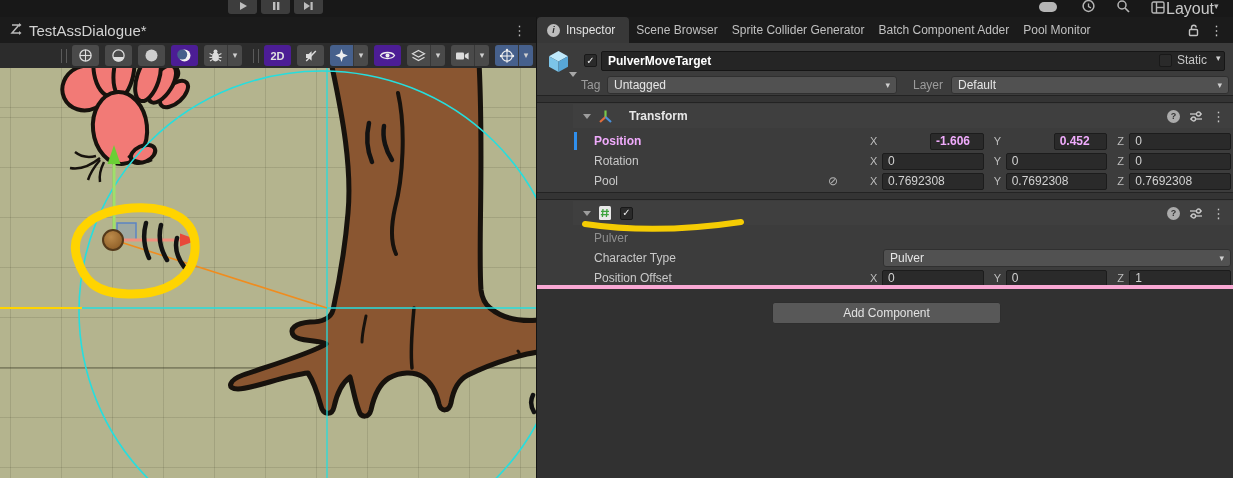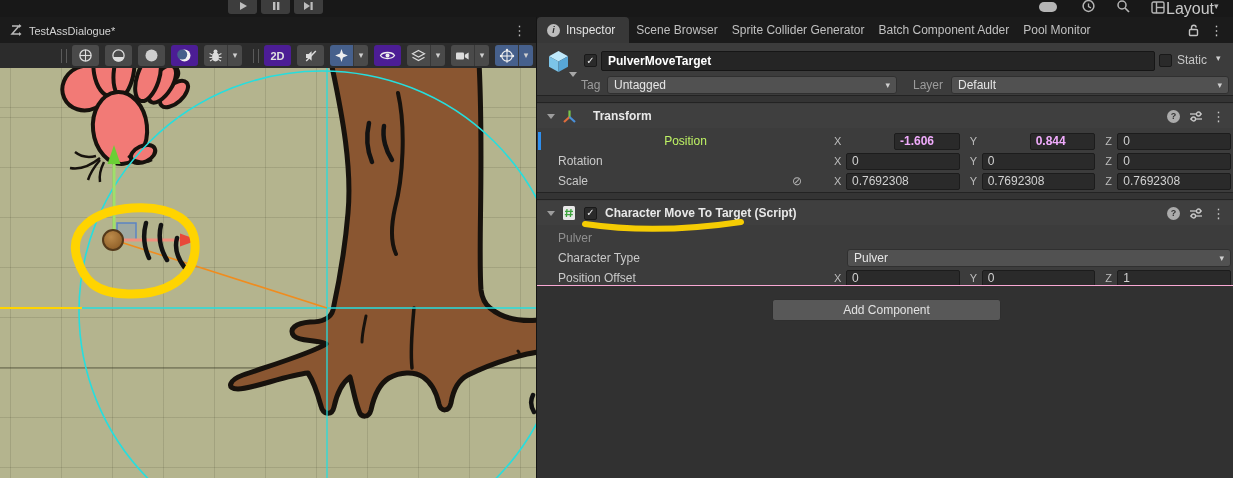--- a/index.html
+++ b/index.html
@@ -13,21 +13,21 @@
   .tb-icon { position:absolute; top:-6px; width:20px; height:20px; display:flex; align-items:flex-end; justify-content:center; }
   .tb-layout { position:absolute; top:0px; color:#c9c9c9; font-size:16px; }
   .tb-caret { position:absolute; top:1px; color:#b5b5b5; font-size:9px; }
 
   
   .scene-pane { position:absolute; left:0; top:17px; width:536px; height:461px; background:#1b1b1b; }
   .insp-pane { position:absolute; left:536px; top:17px; width:697px; height:461px; background:#3b3b3b; border-left:1px solid #141414; }
 
   
   .tabstrip { position:absolute; left:0; top:0; right:0; height:26px; background:#1b1b1b; display:flex; align-items:center; }
-  .scene-tab { display:flex; align-items:flex-end; gap:6px; padding-left:9px; color:#d2d2d2; font-size:11px; }
+  .scene-tab { display:flex; align-items:flex-start; gap:6px; padding-left:9px; color:#d2d2d2; font-size:15px; }
   .strip-kebab { margin-left:auto; margin-right:10px; color:#b9b9b9; font-size:13px; cursor:default; }
   .insp-tab-active { height:26px; display:flex; align-items:center; gap:6px; background:#383838; border-radius:4px 4px 0 0; padding:0 14px 0 10px; color:#e2e2e2; font-size:12px; }
   .insp-tab { padding:0 7px; color:#c0c0c0; font-size:12px; white-space:nowrap; }
   .info-dot { width:13px; height:13px; border-radius:50%; background:#bdbdbd; color:#2c2c2c; font-size:9px; font-weight:bold; display:flex; align-items:center; justify-content:center; font-style:italic; }
 
   
   .scene-toolbar { position:absolute; left:0; top:26px; width:536px; height:25px; background:#2c2c2c; display:flex; align-items:center; }
   .handle { width:6px; height:14px; border-left:1px solid #5a5a5a; border-right:1px solid #5a5a5a; margin:0 5px; }
   .tbtn { height:21px; min-width:27px; padding:0 4px; background:#4a4a4a; border-radius:3px; display:flex; align-items:center; justify-content:center; margin-right:6px; color:#e0e0e0; font-size:11px; font-weight:bold; }
   .tbtn.blue { background:#4c1d95; }
@@ -48,58 +48,58 @@
   .axis-line-h { position:absolute; left:0; top:299px; width:536px; height:2px; background:rgba(55,55,38,0.32); }
   .viewport svg { position:absolute; left:0; top:0; }
 
   
   .insp-body { position:absolute; left:0; top:26px; width:697px; height:435px; background:#3c3c3c; overflow:hidden; }
   .go-block { position:absolute; left:0; top:0; width:697px; height:52px; background:#3c3c3c; }
   .go-row1 { position:absolute; left:0; top:5px; height:26px; width:697px; }
   .go-row2 { position:absolute; left:0; top:33px; height:18px; width:780px; font-size:12px; color:#9c9c9c; }
   .cube-wrap { position:absolute; left:8px; top:0px; }
   .go-check { position:absolute; left:47px; top:6px; }
-  .name-field { position:absolute; left:64px; top:3px; width:554px; height:20px; background:#252525; border:1px solid #161616; border-radius:2px; color:#ffffff; font-weight:bold; font-size:12px; line-height:18px; padding:0 6px; }
+  .name-field { position:absolute; left:64px; top:3px; width:624px; height:20px; background:#252525; border:1px solid #161616; border-radius:2px; color:#ffffff; font-weight:bold; font-size:12px; line-height:18px; padding:0 6px; }
   .static-check { position:absolute; left:622px; top:6px; }
   .static-label { position:absolute; left:640px; top:5px; color:#c6c6c6; font-size:12px; }
   .static-caret { position:absolute; left:679px; top:6px; }
   .tag-label { position:absolute; left:44px; top:2px; }
   .tag-dd { position:absolute; left:70px; top:0px; width:290px; }
   .layer-label { position:absolute; left:376px; top:2px; }
   .layer-dd { position:absolute; left:414px; top:0px; width:278px; }
   .dropdown { height:18px; background:#515151; border:1px solid #303030; border-radius:3px; display:flex; align-items:center; color:#e6e6e6; font-size:12px; padding:0 6px; }
   .dropdown .dd-caret { margin-left:auto; font-size:9px; color:#cfcfcf; }
 
   .sep-band { position:absolute; left:0; width:697px; height:8px; background:#343434; border-top:1px solid #232323; border-bottom:1px solid #232323; }
 
-  .comp { position:absolute; left:0; width:697px; background:#3c3c3c; }
+  .comp { position:absolute; left:0; width:697px; background:#3c3c3c;padding-left:36px; }
   .comp-header { position:relative; height:24px; background:#3f3f3f; display:flex; align-items:center; }
   .foldout { width:0; height:0; border-left:4px solid transparent; border-right:4px solid transparent; border-top:5px solid #9d9d9d; margin-left:10px; }
   .comp-title { color:#e8e8e8; font-weight:bold; font-size:12px; margin-left:8px; }
   .hdr-icons { margin-left:auto; display:flex; align-items:center; gap:9px; padding-right:9px; }
   .help-dot { width:13px; height:13px; border-radius:50%; background:#ababab; color:#323232; font-size:9px; font-weight:bold; display:flex; align-items:center; justify-content:center; }
   .kebab { color:#c8c8c8; font-size:13px; line-height:1; }
 
   .rows { padding-top:3px; }
   .row { position:relative; display:flex; align-items:center; height:20px; font-size:12px; color:#c9c9c9; }
   .row .lbl { width:276px; padding-left:21px; white-space:nowrap; overflow:hidden; }
-  .row .lbl.bold { color:#bef264; font-weight:normal;text-align:center; }
+  .row .lbl.bold { color:#f0abfc; font-weight:bold; }
   .row .lbl.dim { color:#8f8f8f; }
   .link-slot { width:21px; text-align:left; color:#b2b2b2; font-size:12px; }
   .fields { flex:1; display:flex; gap:10px; margin-right:3px; }
   .cell { flex:1; display:flex; align-items:center; }
   .axis-l { width:12px; font-size:11px; color:#bdbdbd; }
   .fld { flex:1; height:17px; line-height:15px; background:#2a2a2a; border:1px solid #1c1c1c; border-radius:2px; padding:0 5px; color:#d2d2d2; font-size:12px; white-space:nowrap; overflow:hidden; }
   .fld.bold { color:#f0abfc; font-weight:bold;margin-left:48px; }
   .wide-slot { flex:1; display:flex; margin-right:3px; }
   .obj-field { flex:1; height:18px; background:#2a2a2a; border:1px solid #1c1c1c; border-radius:2px; display:flex; align-items:center; padding:0 5px; gap:5px; color:#989898; font-size:12px; }
   .obj-picker { margin-left:auto; color:#a8a8a8; font-size:12px; }
   .override-bar { position:absolute; left:1px; top:1px; width:3px; height:18px; background:#2f8fed; }
 
-  .bottom-area { position:absolute; left:0; top:242px; width:697px; height:193px; background:#313131; border-top:1px solid #f9a8d4; }
+  .bottom-area { position:absolute; left:0; top:242px; width:697px; height:193px; background:#313131; border-top:4px solid #f9a8d4; }
   .addcomp-btn { position:absolute; left:235px; top:13px; width:229px; height:22px; background:#585858; border:1px solid #2e2e2e; border-radius:3px; color:#e2e2e2; font-size:12px; display:flex; align-items:center; justify-content:center; }
 
   .checkbox { width:13px; height:13px; background:#2a2a2a; border:1px solid #191919; border-radius:2px; display:flex; align-items:center; justify-content:center; color:#ececec; font-size:10px; line-height:1; }
   .checkbox.empty { color:transparent; }
   .under-caret { position:absolute; left:24px; top:24px; width:0; height:0; border-left:4px solid transparent; border-right:4px solid transparent; border-top:5px solid #a8a8a8; }
 
   .anno-svg { position:absolute; left:0; top:0; pointer-events:none; z-index:20; }
 </style>
 </head>
 <body>
@@ -431,21 +431,21 @@
             <div class="override-bar"></div>
             <div class="lbl bold">Position</div>
             <div class="link-slot"></div>
             <div class="fields">
               <div class="cell">
                   <span class="axis-l">X</span>
                   <div class="fld bold">-1.606</div>
                 </div>
               <div class="cell">
                   <span class="axis-l">Y</span>
-                  <div class="fld bold">0.844</div>
+                  <div class="fld bold">0.452</div>
                 </div>
               <div class="cell">
                   <span class="axis-l">Z</span>
                   <div class="fld">0</div>
                 </div>
             </div>
           </div>
           <div class="row">
             <div class="lbl">Rotation</div>
             <div class="link-slot"></div>
@@ -458,21 +458,21 @@
                   <span class="axis-l">Y</span>
                   <div class="fld">0</div>
                 </div>
               <div class="cell">
                   <span class="axis-l">Z</span>
                   <div class="fld">0</div>
                 </div>
             </div>
           </div>
           <div class="row">
-            <div class="lbl" style="width:255px;">Scale</div>
+            <div class="lbl" style="width:255px;">Pool</div>
             <div class="link-slot" style="width:42px;"><span>⊘</span></div>
             <div class="fields">
               <div class="cell">
                   <span class="axis-l">X</span>
                   <div class="fld">0.7692308</div>
                 </div>
               <div class="cell">
                   <span class="axis-l">Y</span>
                   <div class="fld">0.7692308</div>
                 </div>
@@ -493,21 +493,20 @@
           <svg width="14" height="16" viewBox="0 0 14 16" style="margin-left:7px;">
             <rect x="1" y="1" width="12" height="14" rx="1.5" fill="#e8e8e8"></rect>
             <g stroke="#3da33d" stroke-width="1.3">
               <line x1="5" y1="4" x2="4.4" y2="12"></line>
                 <line x1="9" y1="4" x2="8.4" y2="12"></line>
               <line x1="3" y1="6.4" x2="11" y2="6.4"></line>
                 <line x1="2.8" y1="9.6" x2="10.8" y2="9.6"></line>
             </g>
           </svg>
           <div class="checkbox" style="margin-left:8px;">✓</div>
-          <span class="comp-title">Character Move To Target (Script)</span>
           <div class="hdr-icons">
             <span class="help-dot">?</span>
             <svg width="14" height="13" viewBox="0 0 14 13">
                 <line x1="1" y1="4" x2="13" y2="4" stroke="#c8c8c8" stroke-width="1.3"></line>
                 <line x1="1" y1="9" x2="13" y2="9" stroke="#c8c8c8" stroke-width="1.3"></line>
                 <circle cx="9.5" cy="4" r="2" fill="#3f3f3f" stroke="#c8c8c8" stroke-width="1.3"></circle>
                 <circle cx="4.5" cy="9" r="2" fill="#3f3f3f" stroke="#c8c8c8" stroke-width="1.3"></circle>
               </svg>
             <span class="kebab">⋮</span>
           </div>

